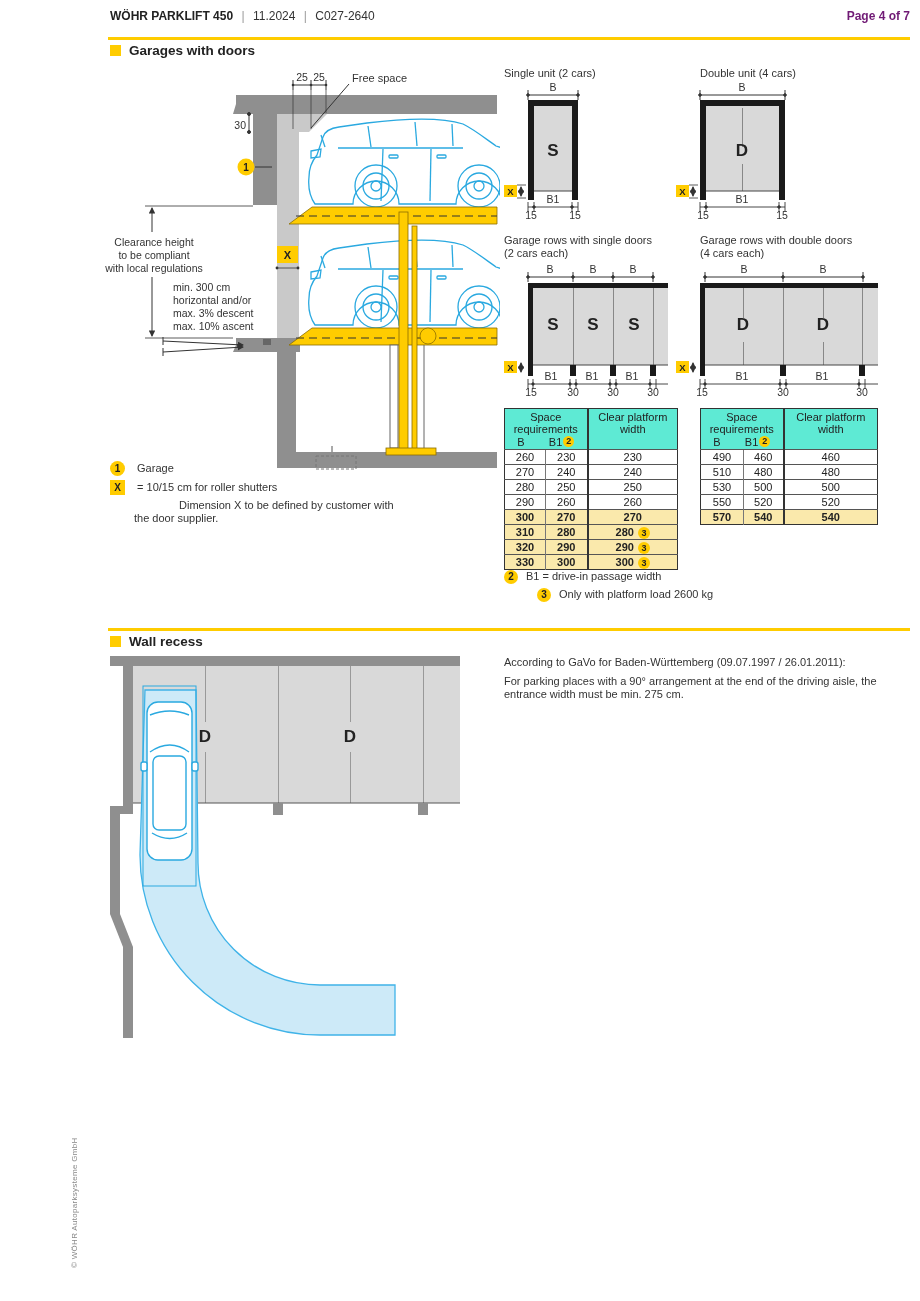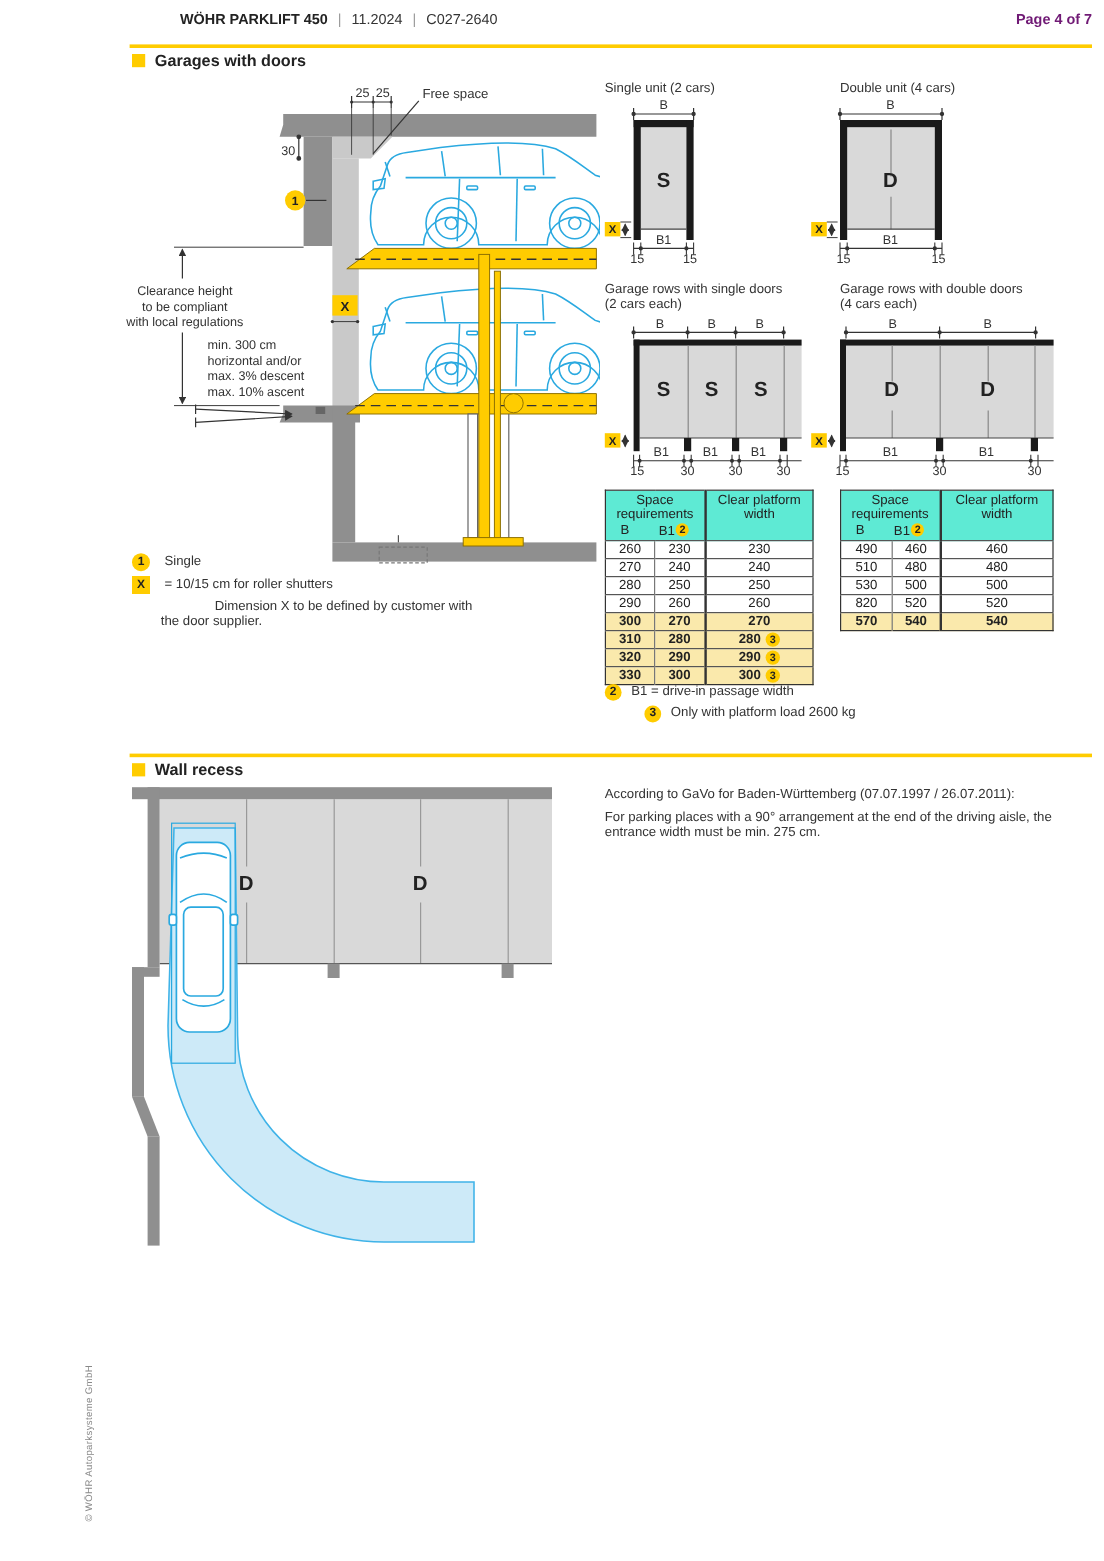--- a/index.html
+++ b/index.html
@@ -1,21 +1,21 @@
 <!DOCTYPE html>
 <html><head>
 <meta charset="utf-8">
 <style>
   html,body{margin:0;padding:0;background:#e8e8e8;}
   .page{position:relative;width:920px;height:1301px;background:#ffffff;
         font-family:"Liberation Sans",sans-serif;color:#333;overflow:hidden;}
   .abs{position:absolute;}
   
   .hdr-left{left:110px;top:9px;font-size:12px;color:#333;white-space:nowrap;}
-  .hdr-left .prod{font-weight:bold;color:#222;margin-left:40px;}
+  .hdr-left .prod{font-weight:bold;color:#222;}
   .hdr-left .pipe{color:#9a9a9a;margin:0 5px;}
   .hdr-right{right:10px;top:9px;font-size:12px;font-weight:bold;color:#701a75;}
   .rule{left:108px;width:802px;height:3px;background:#FFCC00;}
   .sec-title{font-size:13.5px;font-weight:bold;color:#222;white-space:nowrap;}
   .sq{display:inline-block;width:11px;height:11px;background:#FFCC00;margin-right:8px;vertical-align:-1px;}
   
   .legend-row{font-size:11px;color:#333;white-space:nowrap;}
   .mark-circ{display:inline-block;width:15px;height:15px;border-radius:50%;background:#FFCC00;
              color:#222;font-size:10px;font-weight:bold;text-align:center;line-height:15px;}
   .mark-sq{display:inline-block;width:15px;height:15px;background:#FFCC00;
@@ -182,21 +182,21 @@
       <rect x="277" y="246" width="21" height="17" fill="#FFCC00"></rect>
       <text class="markertxt" x="287.5" y="259" text-anchor="middle" font-size="11">X</text>
       <line x1="277" y1="268" x2="298" y2="268" stroke="#333" stroke-width="0.8"></line>
       <circle cx="277" cy="268" r="1.4" fill="#333"></circle>
         <circle cx="298" cy="268" r="1.4" fill="#333"></circle>
     </g>
   </svg>
 
   <div class="abs legend-row" style="left:110px;top:461px;">
     <span class="mark-circ">1</span>
-    <span style="margin-left:9px;">Single</span>
+    <span style="margin-left:9px;">Garage</span>
   </div>
   <div class="abs legend-row" style="left:110px;top:480px;">
     <span class="mark-sq">X</span>
     <span style="margin-left:9px;margin-top:28px;">= 10/15 cm for roller shutters</span>
   </div>
   <div class="abs legend-row" style="left:134px;top:499px;padding-left:45px;">Dimension X to be defined by customer with</div>
   <div class="abs legend-row" style="left:134px;top:512px;">the door supplier.</div>
 
   <svg class="abs" style="left:495px;top:60px;" width="425" height="345" viewBox="495 60 425 345">
 
@@ -481,21 +481,21 @@
           <td><span>510</span></td>
           <td class="c2"><span>480</span></td>
           <td class="c3"><span>480</span></td>
         </tr>
         <tr>
           <td><span>530</span></td>
           <td class="c2"><span>500</span></td>
           <td class="c3"><span>500</span></td>
         </tr>
         <tr>
-          <td><span>820</span></td>
+          <td><span>550</span></td>
           <td class="c2"><span>520</span></td>
           <td class="c3"><span>520</span></td>
         </tr>
         <tr class="hl">
           <td><span>570</span></td>
           <td class="c2"><span>540</span></td>
           <td class="c3"><span>540</span></td>
         </tr>
       </tbody>
   </table>
@@ -546,19 +546,19 @@
       <rect x="110" y="806" width="10" height="108"></rect>
       <polygon points="110,914 120,914 133,947 123,947"></polygon>
       <rect x="123" y="947" width="10" height="91"></rect>
     </g>
 
     <text class="letter" x="205" y="742" text-anchor="middle">D</text>
     <text class="letter" x="350" y="742" text-anchor="middle">D</text>
   </svg>
 
   <div class="abs wr-text">
-    <p>According to GaVo for Baden-Württemberg (07.07.1997 / 26.07.2011):</p>
+    <p>According to GaVo for Baden-Württemberg (09.07.1997 / 26.01.2011):</p>
     <p>For parking places with a 90° arrangement at the end of the driving aisle, the entrance width must be min. 275 cm.</p>
   </div>
 
   <div class="abs copyright">© WÖHR Autoparksysteme GmbH</div>
 
 </div>
 
 </body></html>

